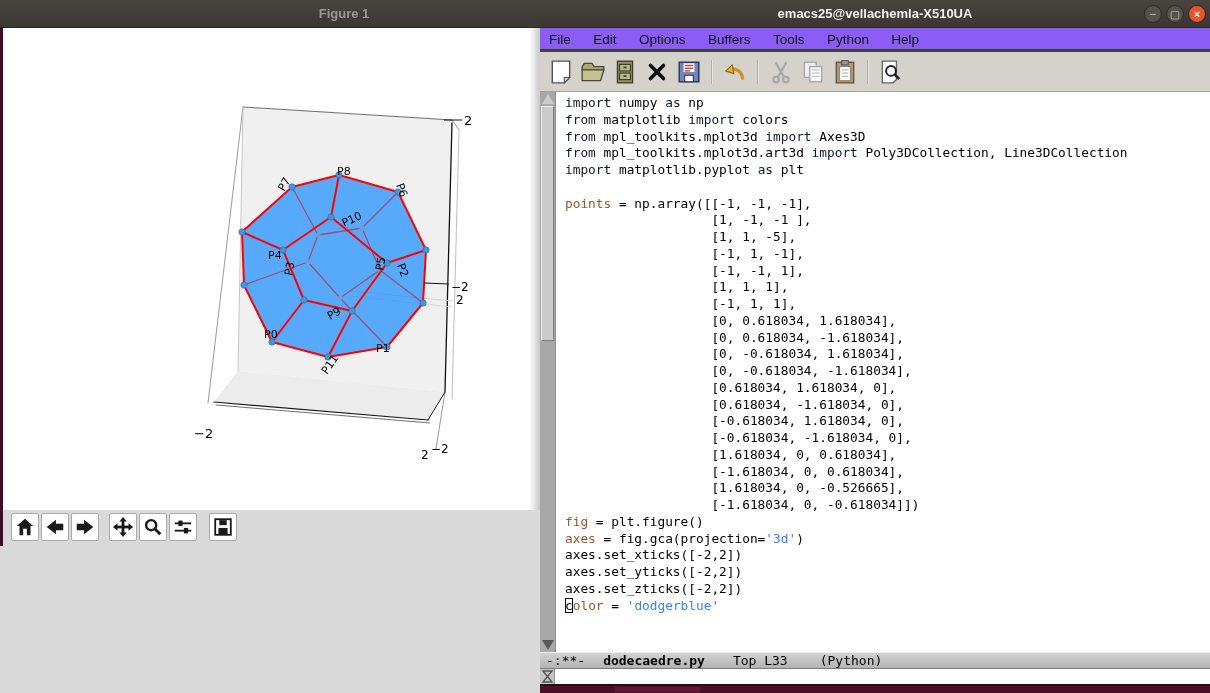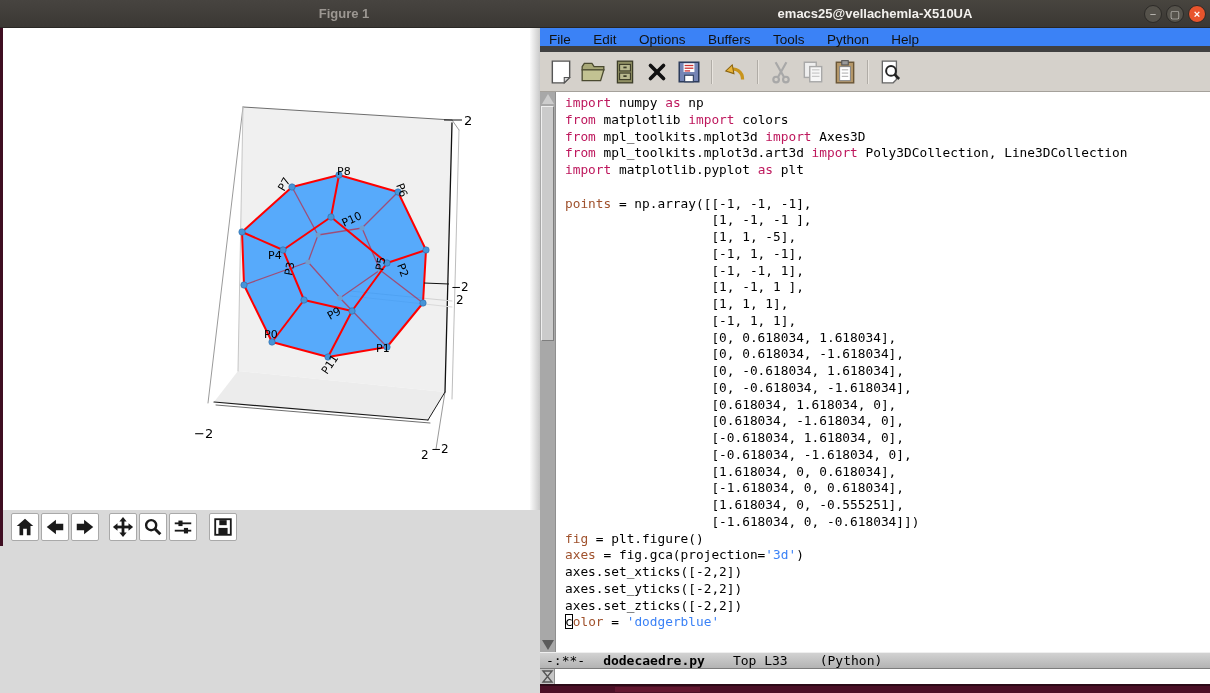--- a/index.html
+++ b/index.html
@@ -28,35 +28,35 @@
   
   #emacs-win { left:540px; top:0; width:670px; height:693px; background:#ffffff; }
   #em-titlebar { left:0; top:0; width:670px; height:28px;
     background:linear-gradient(#48453f,#3a3733); border-bottom:1px solid #292623; }
   #em-title { left:0; top:0; width:670px; height:15px; line-height:28px; text-align:center;
     color:#f3f1ee; font-weight:bold; font-size:13px; }
   .winbtn { position:absolute; top:5px; width:18px; height:18px; border-radius:50%;
     border:1px solid #2c2a27; background:#55524b; color:#ccc9c4; text-align:center;
     line-height:16px; font-size:11px; cursor:pointer; }
   #btn-close { background:#e8542c; color:#fff; font-weight:bold; }
-  #em-menubar { left:0; top:28px; width:670px; height:24px; background:#3b82f6;
-    border-bottom:6px solid #404040; }
+  #em-menubar { left:0; top:28px; width:670px; height:24px; background:#8b5cf6;
+    border-bottom:3px solid #404040; }
   .menu-item { display:inline-block; padding:0 9px; line-height:23px; font-size:13.5px;
     color:#111; cursor:pointer; }
   #em-toolbar { left:0; top:52px; width:670px; height:40px; background:#d5d1cb;
     border-bottom:1px solid #a5a19b; display:flex; align-items:center; padding-left:5px; }
   .tb-icon { width:26px; height:26px; margin:0 3px; cursor:pointer; }
   .tb-sep { width:2px; height:24px; margin:0 6px;
     border-left:1px solid #b0aca6; border-right:1px solid #e8e4de; }
 
   #em-code { left:0; top:92px; width:670px; height:560px; background:#ffffff; overflow:hidden; }
   #code-lines { position:absolute; left:25px; top:3px;
     font-family:"DejaVu Sans Mono","Liberation Mono",monospace; font-size:12.8px; }
   .code-line { height:16.75px; line-height:16.75px; white-space:pre; color:#000; }
-  .tok-k { color:#be185d; }
+  .tok-k { color:#0f172a; }
   .tok-v { color:#A0522D; }
   .tok-s { color:#3b82f6;margin-top:8px; }
   .tok-cur { color:#000; outline:1px solid #000; outline-offset:-1px; }
 
   
   #em-scrollbar { left:0; top:92px; width:16px; height:560px; background:#a8a8a8;
     border-right:1px solid #8f8f8f; }
   #sb-up { position:absolute; left:2px; top:2px; width:0; height:0;
     border-left:6px solid transparent; border-right:6px solid transparent;
     border-bottom:10px solid #cdcdcd; }
@@ -336,34 +336,33 @@
         <div class="code-line"><span class="tok-k">from</span><span> matplotlib </span><span class="tok-k">import</span><span> colors</span></div>
         <div class="code-line"><span class="tok-k">from</span><span> mpl_toolkits.mplot3d </span><span class="tok-k">import</span><span> Axes3D</span></div>
         <div class="code-line"><span class="tok-k">from</span><span> mpl_toolkits.mplot3d.art3d </span><span class="tok-k">import</span><span> Poly3DCollection, Line3DCollection</span></div>
         <div class="code-line"><span class="tok-k">import</span><span> matplotlib.pyplot </span><span class="tok-k">as</span><span> plt</span></div>
         <div class="code-line"></div>
         <div class="code-line"><span class="tok-v">points</span><span> = np.array([[-1, -1, -1],</span></div>
         <div class="code-line"><span>                   [1, -1, -1 ],</span></div>
         <div class="code-line"><span>                   [1, 1, -5],</span></div>
         <div class="code-line"><span>                   [-1, 1, -1],</span></div>
         <div class="code-line"><span>                   [-1, -1, 1],</span></div>
-        <div class="code-line"><span>                   [1, -1, 1 ],</span></div>
         <div class="code-line"><span>                   [1, 1, 1],</span></div>
         <div class="code-line"><span>                   [-1, 1, 1],</span></div>
         <div class="code-line"><span>                   [0, 0.618034, 1.618034],</span></div>
         <div class="code-line"><span>                   [0, 0.618034, -1.618034],</span></div>
         <div class="code-line"><span>                   [0, -0.618034, 1.618034],</span></div>
         <div class="code-line"><span>                   [0, -0.618034, -1.618034],</span></div>
         <div class="code-line"><span>                   [0.618034, 1.618034, 0],</span></div>
         <div class="code-line"><span>                   [0.618034, -1.618034, 0],</span></div>
         <div class="code-line"><span>                   [-0.618034, 1.618034, 0],</span></div>
         <div class="code-line"><span>                   [-0.618034, -1.618034, 0],</span></div>
         <div class="code-line"><span>                   [1.618034, 0, 0.618034],</span></div>
         <div class="code-line"><span>                   [-1.618034, 0, 0.618034],</span></div>
-        <div class="code-line"><span>                   [1.618034, 0, -0.555251],</span></div>
+        <div class="code-line"><span>                   [1.618034, 0, -0.526665],</span></div>
         <div class="code-line"><span>                   [-1.618034, 0, -0.618034]])</span></div>
         <div class="code-line"><span class="tok-v">fig</span><span> = plt.figure()</span></div>
         <div class="code-line"><span class="tok-v">axes</span><span> = fig.gca(projection=</span><span class="tok-s">'3d'</span><span>)</span></div>
         <div class="code-line"><span>axes.set_xticks([-2,2])</span></div>
         <div class="code-line"><span>axes.set_yticks([-2,2])</span></div>
         <div class="code-line"><span>axes.set_zticks([-2,2])</span></div>
         <div class="code-line"><span class="tok-cur">c</span><span class="tok-v">olor</span><span> = </span><span class="tok-s">'dodgerblue'</span></div>
       </div>
   </div>
 

